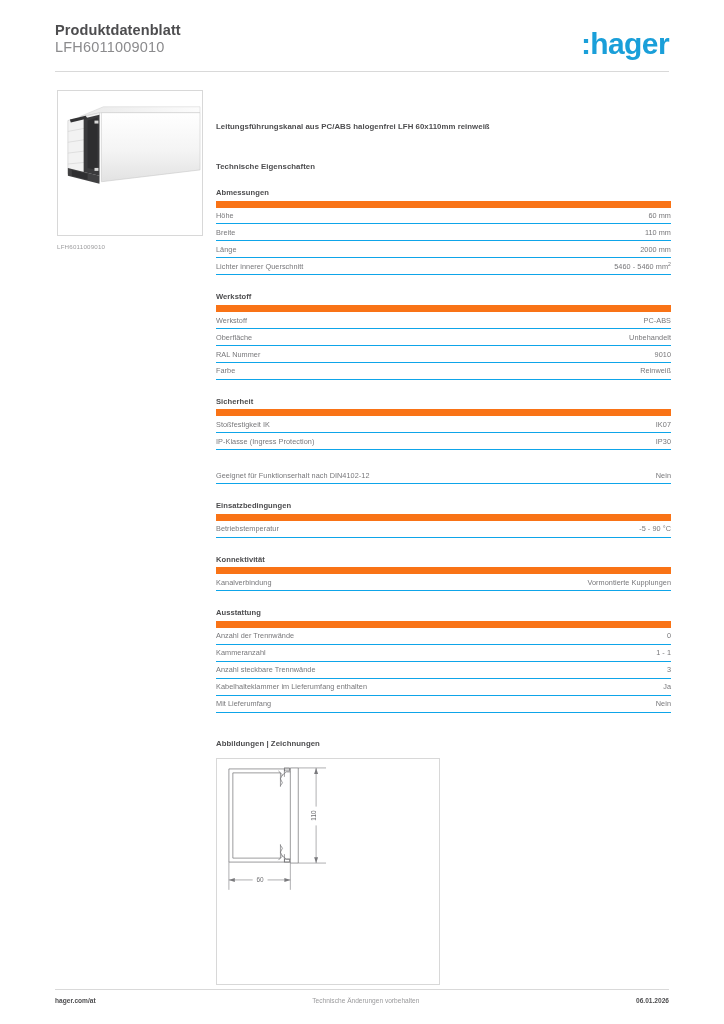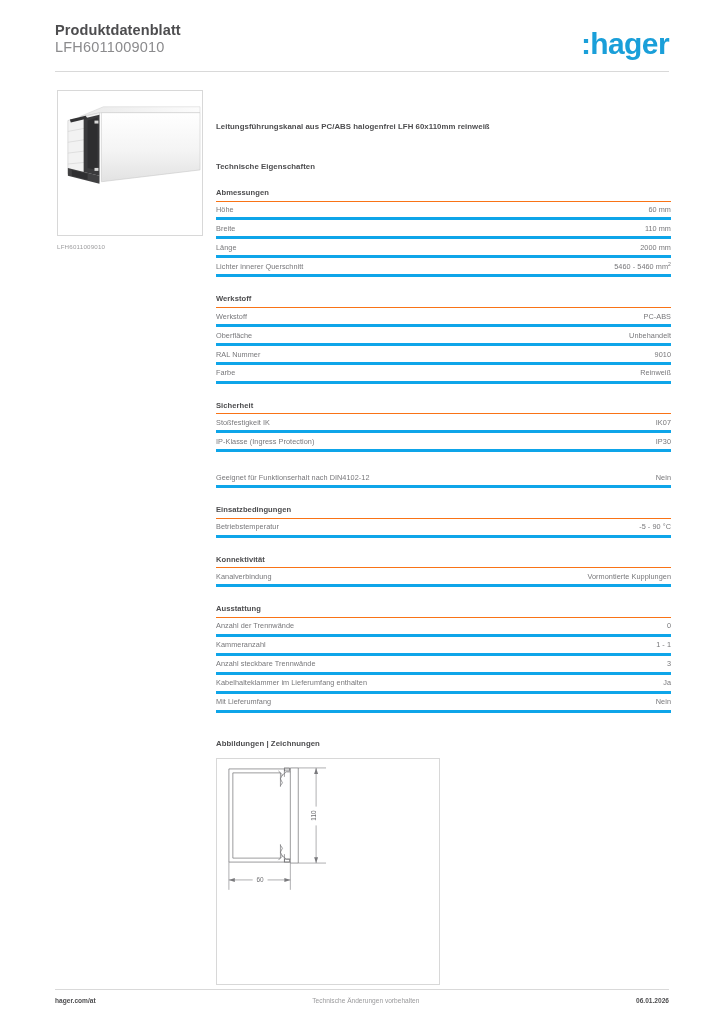--- a/index.html
+++ b/index.html
@@ -53,27 +53,27 @@
   }
   .subhead {
     font-size: 7.8px; font-weight: bold; color: #4d4d4f;
     margin-top: 31px; letter-spacing: .05px;
   }
 
   .section { margin-top: 17px; }
   .section-title {
     font-size: 7.6px; font-weight: bold; color: #4d4d4f;
     letter-spacing: .05px; padding-bottom: 3.5px;
-    border-bottom: 1px solid #f97316;
+    border-bottom: 7px solid #f97316;
   }
   .row {
     display: flex; justify-content: space-between; align-items: flex-start;
     font-size: 7.3px; color: #77777a; letter-spacing: .05px;
     padding: 3.6px 0 3.4px 0;
-    border-bottom: 3px solid #0ea5e9;
+    border-bottom: 1px solid #0ea5e9;
   }
   .row .label { text-align: left; }
   .row .value { text-align: right; white-space: nowrap; }
   .row sup { font-size: 5.2px; vertical-align: super; line-height: 0; }
 
   
   .draw-head {
     font-size: 7.8px; font-weight: bold; color: #4d4d4f;
     margin-top: 26px; letter-spacing: .05px;
   }

